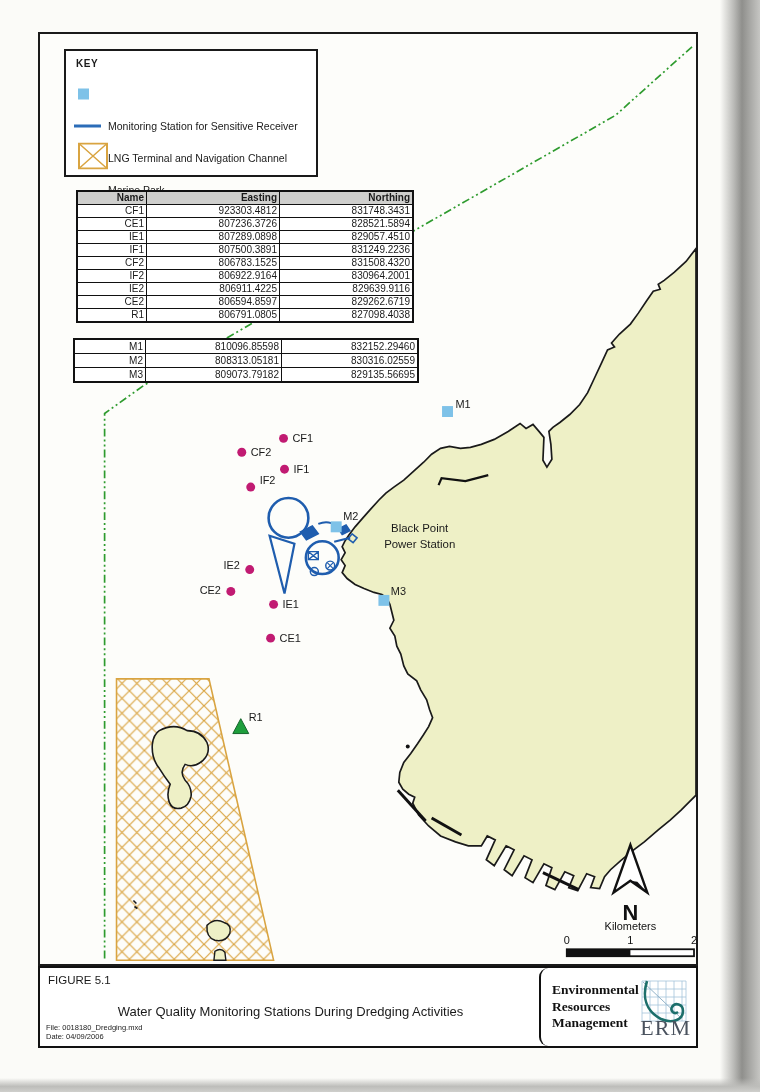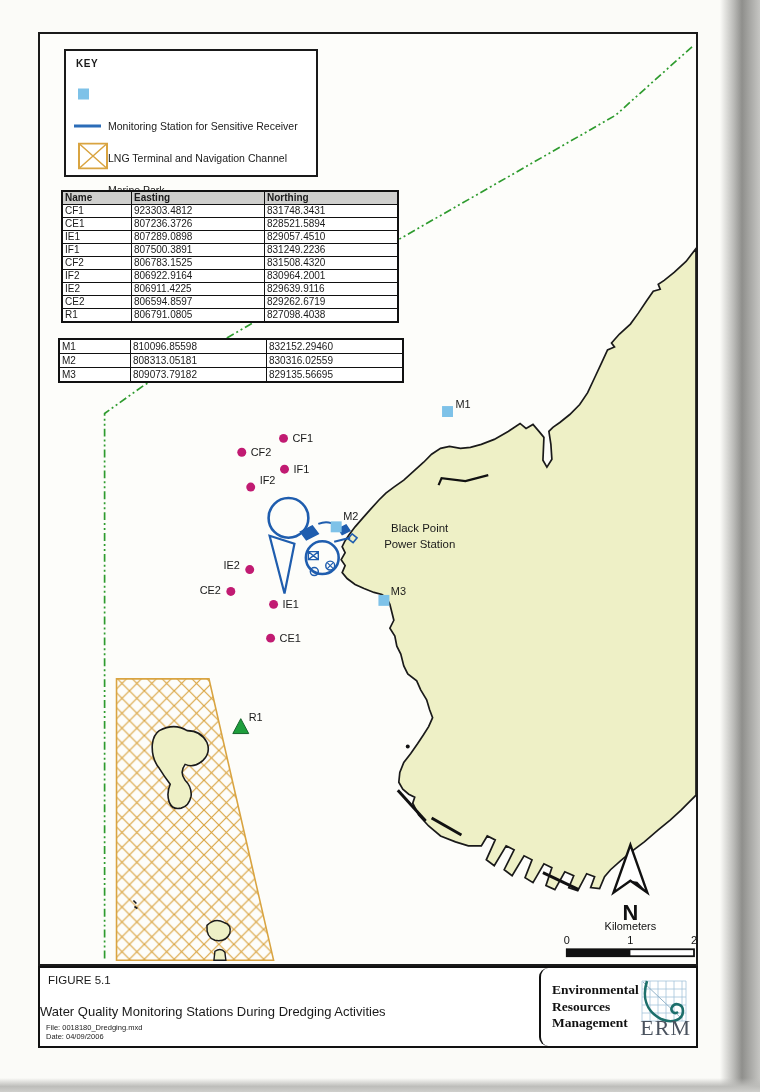--- a/index.html
+++ b/index.html
@@ -14,34 +14,34 @@
   .key-box{position:absolute;left:24px;top:15px;width:254px;height:128px;background:#fff;
            border:2px solid #1a1a1a;box-sizing:border-box;z-index:5;}
   .key-title{position:absolute;left:10px;top:7px;font-size:10px;font-weight:bold;letter-spacing:.5px;}
   .key-item{position:absolute;left:0;width:100%;height:30px;}
   .key-item .swatch{position:absolute;left:12px;top:50%;transform:translateY(-50%);}
   .key-item .klabel{position:absolute;left:42px;top:50%;transform:translateY(-50%);font-size:10.5px;white-space:nowrap;margin-top:32px;}
   .sq-swatch{width:11px;height:11px;background:#7ec2e8;}
   .line-swatch{width:27px;height:3px;background:#2b6cb8;margin-left:-4px;}
   
   .coord-table{position:absolute;z-index:6;border-collapse:collapse;background:#fff;
-               font-size:10px;text-align:left;}
+               font-size:10px;text-align:right;margin-left:15px;}
   .coord-table td,.coord-table th{border:1.4px solid #111;padding:0 2px;line-height:12px;height:12px;}
   .coord-table th{background:#cfcfcd;font-weight:bold;}
   .coord-table.upper{left:21px;top:156px;border:2px solid #111;}
   .coord-table.lower{left:18px;top:304px;border:2px solid #111;}
   .coord-table.upper td,.coord-table.upper th{width:64px;}
   .coord-table.upper td+td,.coord-table.upper th+th{width:128px;}
   .coord-table.lower td{width:66px;height:13px;}
   .coord-table.lower td+td{width:131px;}
   
   .title-block{position:absolute;left:38px;top:966px;width:660px;height:82px;background:#fff;
                border:2.5px solid #111;box-sizing:border-box;}
   .figure-no{position:absolute;left:8px;top:6px;font-size:11.5px;text-align:right;}
-  .main-title{position:absolute;left:0;right:155px;top:36px;text-align:left;font-size:13px;}
+  .main-title{position:absolute;left:0;right:155px;top:36px;text-align:center;font-size:13px;}
   .file-info{position:absolute;left:6px;bottom:5px;font-size:7.5px;line-height:8.5px;color:#222;}
   .erm-box{position:absolute;right:0;top:0;bottom:0;width:155px;border-left:2.5px solid #111;background:#fff;border-radius:9px;}
   .erm-company{position:absolute;left:11px;top:14px;font-family:"Liberation Serif",serif;
                font-weight:bold;font-size:13.5px;line-height:16.5px;color:#111;}
   .erm-logo{position:absolute;right:6px;top:11px;}
   .erm-word{position:absolute;right:5px;bottom:5px;font-family:"Liberation Serif",serif;
             font-size:22px;color:#4a525e;letter-spacing:1px;}
   
   .shadow-right{position:absolute;top:0;right:0;width:40px;height:100%;
     background:linear-gradient(90deg, rgba(0,0,0,0) 0%, #b9b9b6 35%, #8f8f8c 55%, #c6c6c3 100%);}

